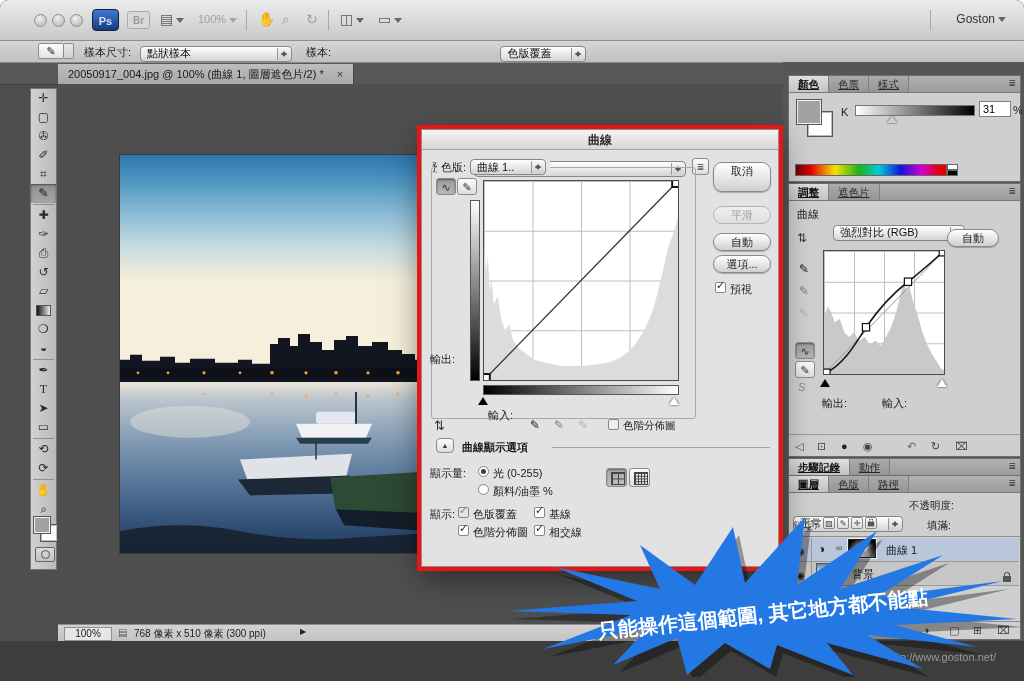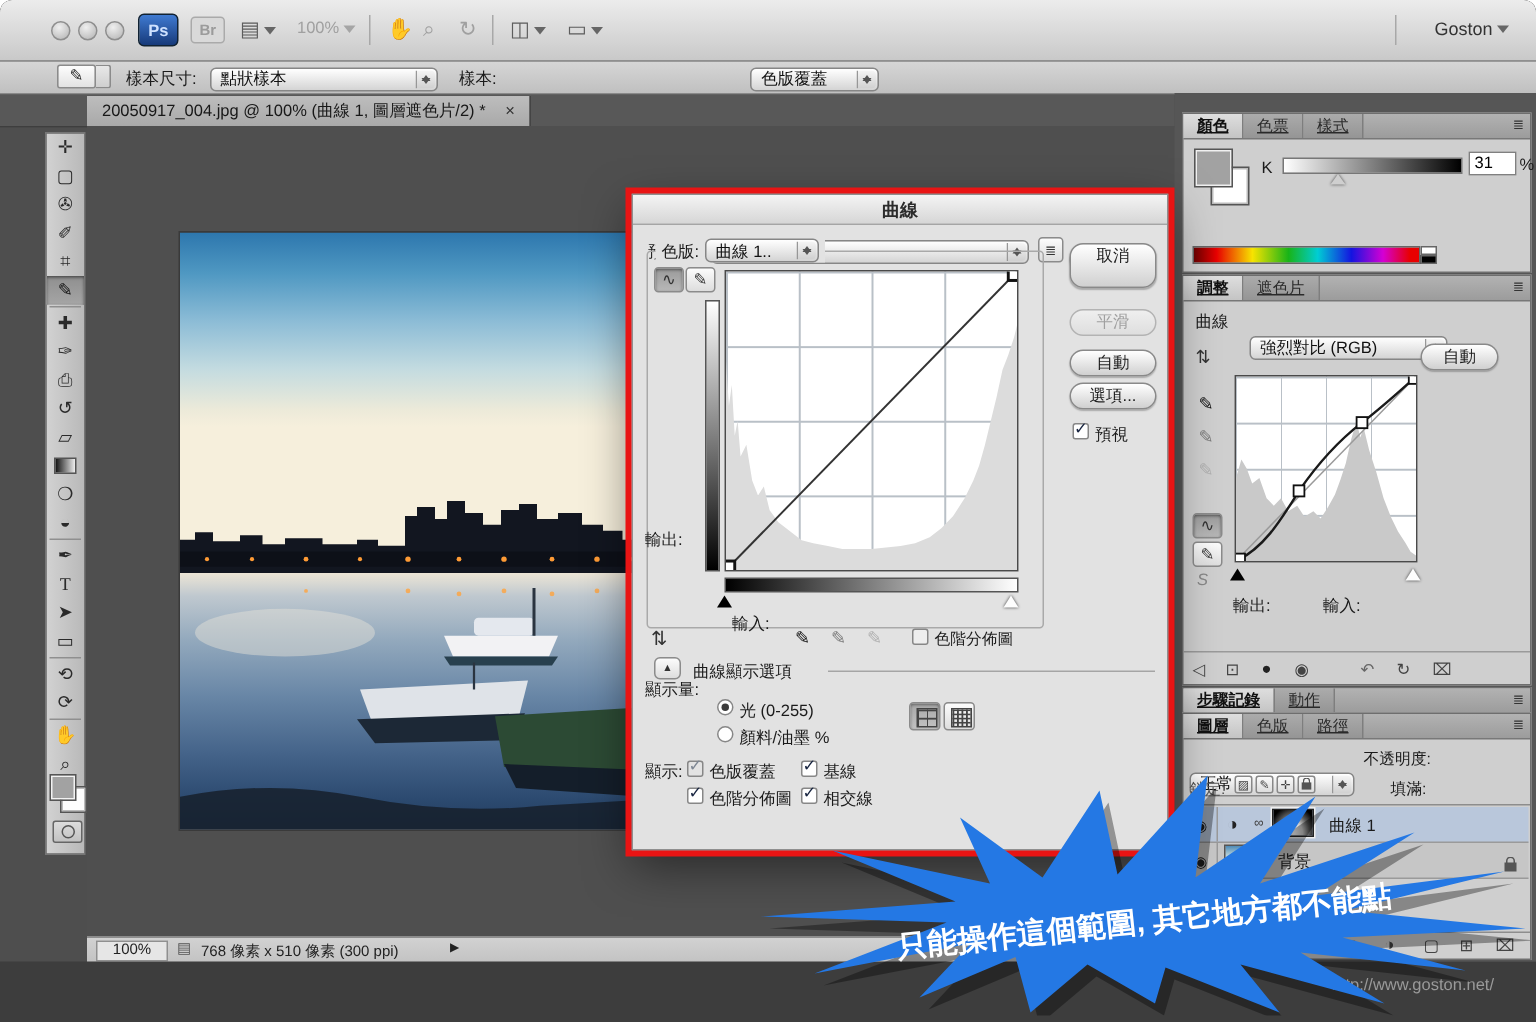--- a/index.html
+++ b/index.html
@@ -430,24 +430,24 @@
     <span class="lbl abs" style="left:66px;top:278px">輸入:</span>
 
     <span class="abs" style="left:12px;top:288px;font-size:13px;color:#333">⇅</span>
     <span class="abs" style="left:108px;top:288px;font-size:12px;color:#111">✎</span>
     <span class="abs" style="left:132px;top:288px;font-size:12px;color:#7b7b7b">✎</span>
     <span class="abs" style="left:156px;top:288px;font-size:12px;color:#b0b0b0">✎</span>
     <span class="cb" style="left:186px;top:289px;background:#eee"></span>
     <span class="lbl abs" style="left:201px;top:289px;font-size:10.5px">色階分佈圖</span>
 
     <span class="smbtn" style="left:14px;top:308px;width:18px;height:15px;border-radius:4px;font-size:7px;line-height:14px">▲</span>
-    <span class="lbl abs" style="left:40px;top:310px;font-weight:normal">曲線顯示選項</span>
+    <span class="lbl abs" style="left:40px;top:310px;font-weight:bold">曲線顯示選項</span>
     <div class="abs" style="left:130px;top:317px;width:218px;height:1px;background:#a5a5a5"></div>
 
-    <span class="lbl abs" style="left:8px;top:322px">顯示量:</span>
+    <span class="lbl abs" style="left:8px;top:336px">顯示量:</span>
     <span class="radio on" style="left:56px;top:336px"></span>
     <span class="lbl abs" style="left:71px;top:336px">光 (0-255)</span>
     <span class="radio" style="left:56px;top:354px"></span>
     <span class="lbl abs" style="left:71px;top:354px">顏料/油墨 %</span>
     <span class="gridbtn sel" style="left:184px;top:338px">
         <span class="gi coarse"></span>
       </span>
     <span class="gridbtn" style="left:207px;top:338px">
         <span class="gi fine"></span>
       </span>

